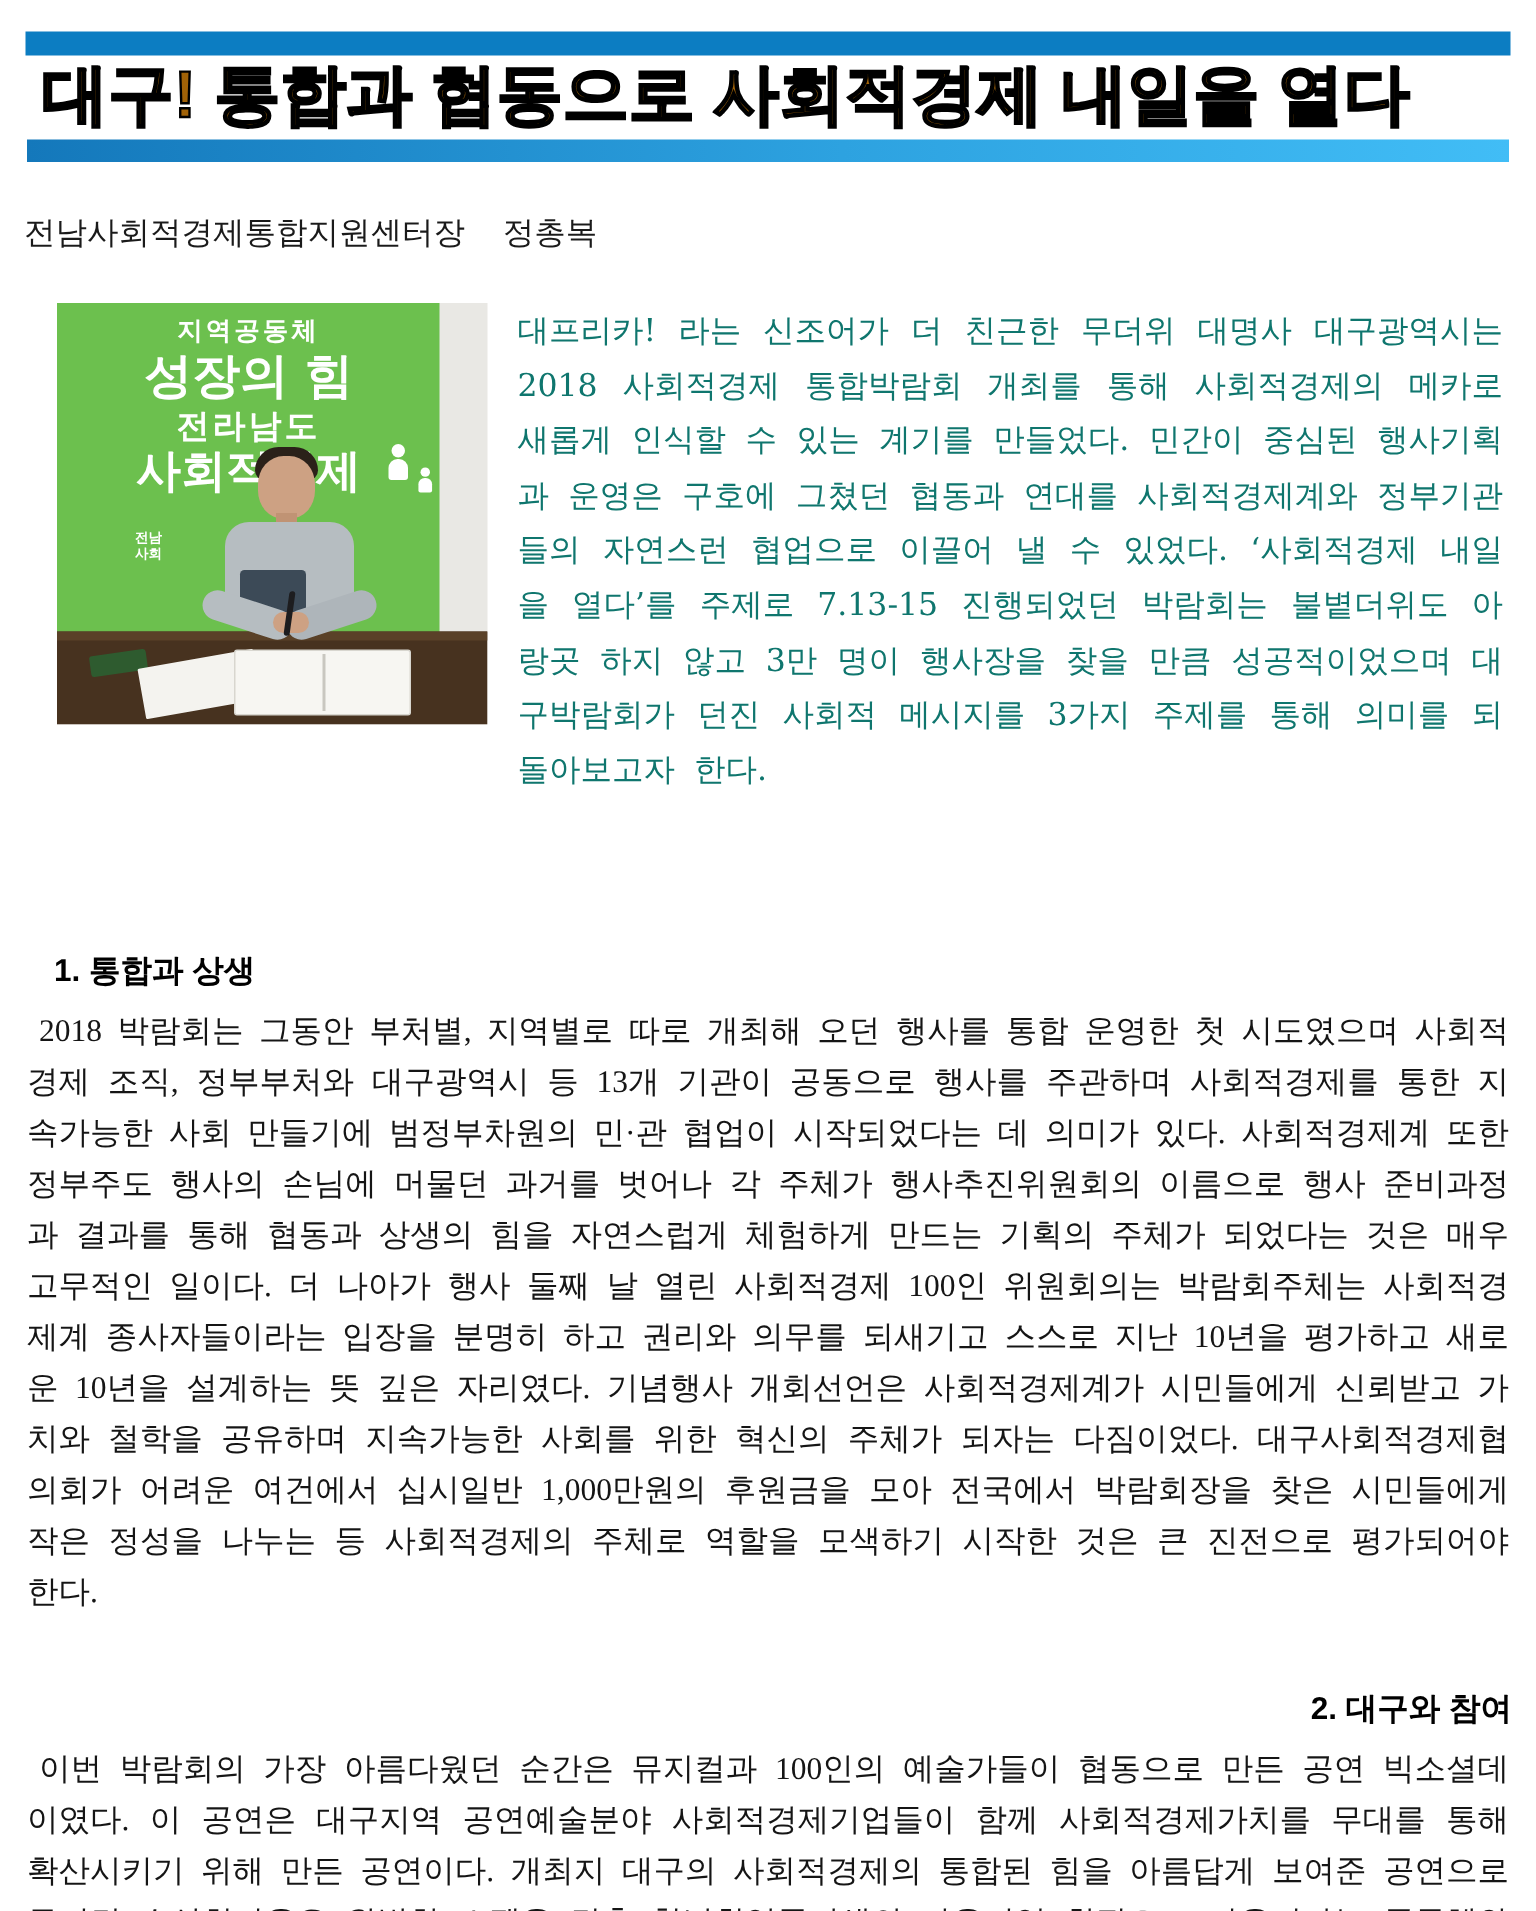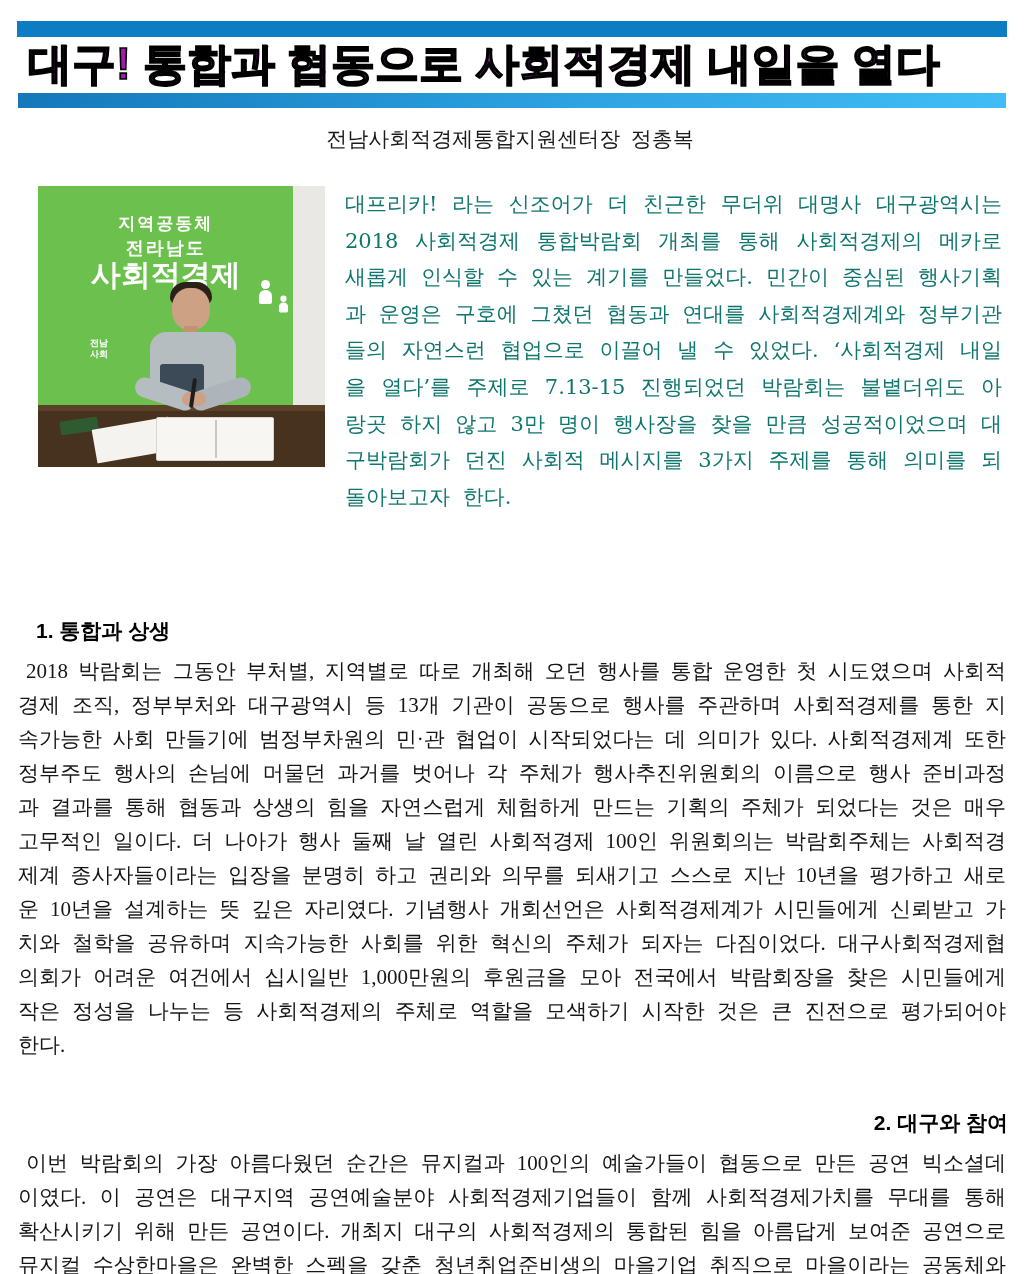--- a/index.html
+++ b/index.html
@@ -18,33 +18,33 @@
     height: 16px; margin: 0 1px;
     background: #0c7dc2;
   }
   .headline {
     margin: 3px 10px 5px 12px;
     font-family: "Liberation Sans", "DejaVu Sans", sans-serif;
     font-weight: 900;
     font-size: 44px;
     line-height: 48px;
     letter-spacing: 0px;
-    color: #a21caf;
+    color: #a16207;
     -webkit-text-stroke: 1.6px #000;
     white-space: nowrap;
   }
   .bar-bottom {
     height: 15px; margin: 0 2px;
     background: linear-gradient(to right, #1478bb, #2da2e0 55%, #41bdf6);
   }
   .byline {
-    margin-top: 17px;
+    margin-top: 33px;
     padding-right: 4px;
-    text-align: center;
-    font-family: Liberation Serif, serif;
+    text-align: left;
+    font-family: Liberation Mono, monospace;
     font-size: 21px;
     color: #1a1a1a;
     white-space: pre;
   }
 
   
   .intro-row {
     display: flex;
     margin: 33px 0 0 22px;
     gap: 20px;
@@ -55,28 +55,28 @@
     background: #e9e8e4;
     flex: 0 0 auto;
     overflow: hidden;
   }
   .photo .banner {
     position: absolute; left: 0; top: 0;
     width: 89%; height: 79%;
     background: #6cc04e;
   }
   .banner-text {
-    position: absolute; left: 0; top: 28px; width: 100%;
+    position: absolute; left: 0; top: 10px; width: 100%;
     text-align: center; color: #ffffff;
     font-family: "DejaVu Sans", sans-serif;
     line-height: 1.15;
   }
   .banner-line1 { font-size: 17px; font-weight: bold; letter-spacing: 2px; }
   .banner-line2 { font-size: 32px; font-weight: bold; }
-  .banner-line3 { font-size: 18px; font-weight: bold; margin-top: 4px; letter-spacing: 2px; }
+  .banner-line3 { font-size: 22px; font-weight: bold; margin-top: 4px; letter-spacing: 2px; }
   .banner-line4 { font-size: 30px; font-weight: bold; }
   .people-icon { position: absolute; right: 34px; top: 94px; }
   .fig { position: absolute; background: transparent; }
   .fig .head { width: 9px; height: 9px; border-radius: 50%; background: #fff; margin: 0 auto; }
   .fig .bodyshape { width: 13px; height: 14px; background: #fff; border-radius: 6px 6px 2px 2px; margin-top: 1px; }
   .fig.small { transform: scale(.7); left: 18px; top: 12px; }
   .fig.big { left: 0; top: 0; }
   .banner-logo {
     position: absolute; left: 52px; top: 152px;
     color: #ffffff; font-size: 9px; line-height: 1.2;
@@ -142,20 +142,21 @@
   <div class="bar-top"></div>
   <h1 class="headline">대구! 통합과 협동으로 사회적경제 내일을 열다</h1>
   <div class="bar-bottom"></div>
   <div class="byline">전남사회적경제통합지원센터장  정총복</div>
 
   <div class="intro-row">
     <div class="photo">
       <div class="banner">
         <div class="banner-text">
           <div class="banner-line1">지역공동체</div>
+          <div class="banner-line2">성장의 힘</div>
           <div class="banner-line3">전라남도</div>
           <div class="banner-line4">사회적경제</div>
         </div>
         <div class="people-icon">
           <div class="fig big">
               <div class="head"></div>
               <div class="bodyshape"></div>
             </div>
           <div class="fig small">
               <div class="head"></div>

